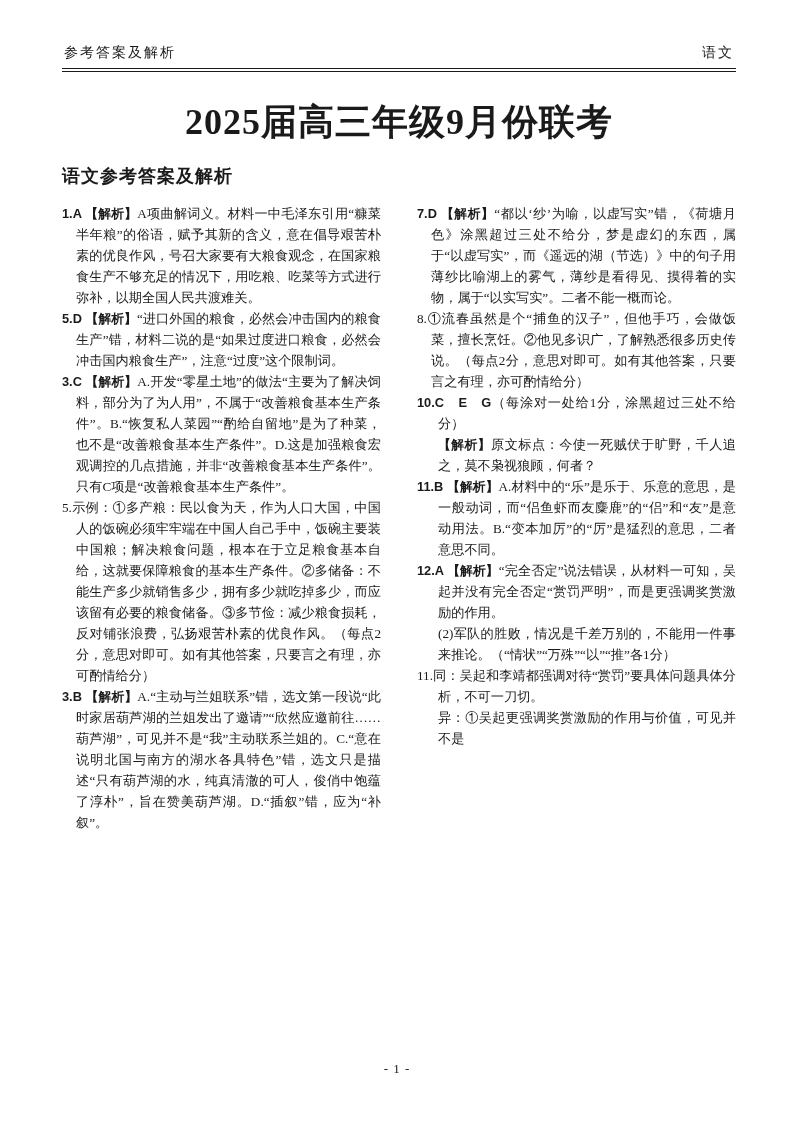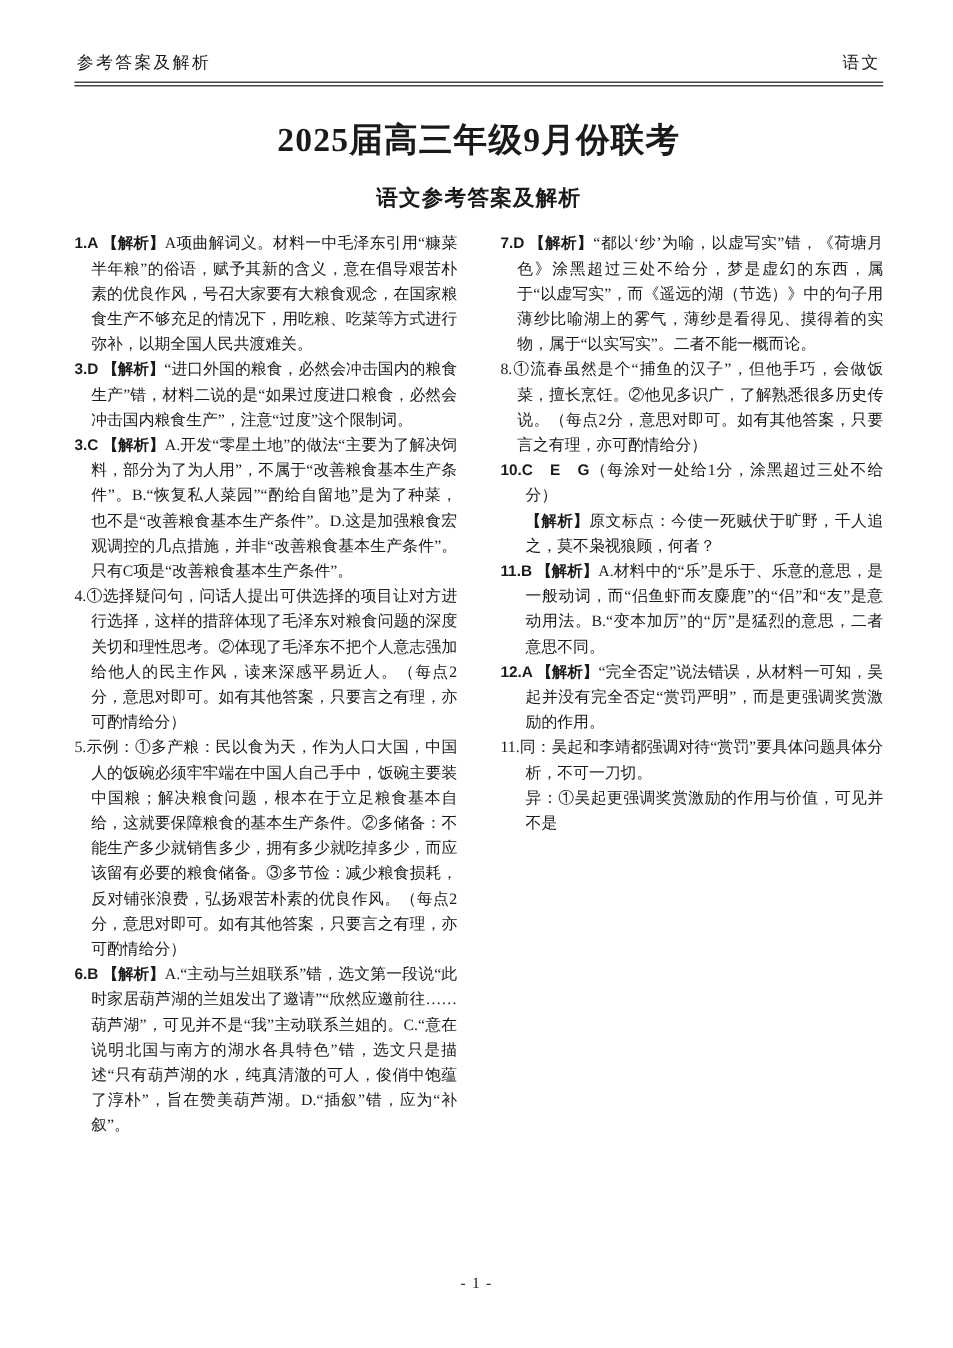--- a/index.html
+++ b/index.html
@@ -25,27 +25,27 @@
     padding: 0 2px 6px 2px;
   }
   .header-rule {
     height: 4px;
     border-top: 1.6px solid #1a1a1a;
     border-bottom: 1px solid #1a1a1a;
   }
   h1.title {
     margin: 26px 0 0 0;
     text-align: center;
-    font-size: 28px;
+    font-size: 36px;
     font-weight: 700;
     letter-spacing: 1px;
   }
   h2.subtitle {
     margin: 17px 0 0 0;
-    text-align: center;
+    text-align: left;
     font-size: 18px;
     font-weight: 700;
     letter-spacing: 1px;
   }
   .columns {
     display: flex;
     gap: 36px;
     margin-top: 15px;
     justify-content: center;
   }
@@ -88,53 +88,51 @@
 
   <h1 class="title">2025届高三年级9月份联考</h1>
   <h2 class="subtitle">语文参考答案及解析</h2>
 
   <div class="columns">
     <section class="col" id="col-left">
         <div class="answer-item">
           <p class="para st-h1"><span class="bold">1.A </span><span class="bold">【解析】</span><span>A项曲解词义。材料一中毛泽东引用“糠菜半年粮”的俗语，赋予其新的含义，意在倡导艰苦朴素的优良作风，号召大家要有大粮食观念，在国家粮食生产不够充足的情况下，用吃粮、吃菜等方式进行弥补，以期全国人民共渡难关。</span></p>
         </div>
         <div class="answer-item">
-          <p class="para st-h1"><span class="bold">3.D </span><span class="bold">【解析】</span><span>“进口外国的粮食，必然会冲击国内的粮食生产”错，材料二说的是“如果过度进口粮食，必然会冲击国内粮食生产”，注意“过度”这个限制词。</span></p>
+          <p class="para st-h1"><span class="bold">5.D </span><span class="bold">【解析】</span><span>“进口外国的粮食，必然会冲击国内的粮食生产”错，材料二说的是“如果过度进口粮食，必然会冲击国内粮食生产”，注意“过度”这个限制词。</span></p>
         </div>
         <div class="answer-item">
           <p class="para st-h1"><span class="bold">3.C </span><span class="bold">【解析】</span><span>A.开发“零星土地”的做法“主要为了解决饲料，部分为了为人用”，不属于“改善粮食基本生产条件”。B.“恢复私人菜园”“酌给自留地”是为了种菜，也不是“改善粮食基本生产条件”。D.这是加强粮食宏观调控的几点措施，并非“改善粮食基本生产条件”。只有C项是“改善粮食基本生产条件”。</span></p>
         </div>
         <div class="answer-item">
-          <p class="para st-h1"><span>4.</span><span>①选择疑问句，问话人提出可供选择的项目让对方进行选择，这样的措辞体现了毛泽东对粮食问题的深度关切和理性思考。②体现了毛泽东不把个人意志强加给他人的民主作风，读来深感平易近人。（每点2分，意思对即可。如有其他答案，只要言之有理，亦可酌情给分）</span></p>
-        </div>
-        <div class="answer-item">
           <p class="para st-h1"><span>5.</span><span>示例：①多产粮：民以食为天，作为人口大国，中国人的饭碗必须牢牢端在中国人自己手中，饭碗主要装中国粮；解决粮食问题，根本在于立足粮食基本自给，这就要保障粮食的基本生产条件。②多储备：不能生产多少就销售多少，拥有多少就吃掉多少，而应该留有必要的粮食储备。③多节俭：减少粮食损耗，反对铺张浪费，弘扬艰苦朴素的优良作风。（每点2分，意思对即可。如有其他答案，只要言之有理，亦可酌情给分）</span></p>
         </div>
         <div class="answer-item">
-          <p class="para st-h1"><span class="bold">6.B </span><span class="bold">【解析】</span><span>A.“主动与兰姐联系”错，选文第一段说“此时家居葫芦湖的兰姐发出了邀请”“欣然应邀前往……葫芦湖”，可见并不是“我”主动联系兰姐的。C.“意在说明北国与南方的湖水各具特色”错，选文只是描述“只有葫芦湖的水，纯真清澈的可人，俊俏中饱蕴了淳朴”，旨在赞美葫芦湖。D.“插叙”错，应为“补叙”。</span></p>
+          <p class="para st-h1"><span class="bold">3.B </span><span class="bold">【解析】</span><span>A.“主动与兰姐联系”错，选文第一段说“此时家居葫芦湖的兰姐发出了邀请”“欣然应邀前往……葫芦湖”，可见并不是“我”主动联系兰姐的。C.“意在说明北国与南方的湖水各具特色”错，选文只是描述“只有葫芦湖的水，纯真清澈的可人，俊俏中饱蕴了淳朴”，旨在赞美葫芦湖。D.“插叙”错，应为“补叙”。</span></p>
         </div>
       </section>
     <section class="col" id="col-right">
         <div class="answer-item">
           <p class="para st-h1"><span class="bold">7.D </span><span class="bold">【解析】</span><span>“都以‘纱’为喻，以虚写实”错，《荷塘月色》涂黑超过三处不给分，梦是虚幻的东西，属于“以虚写实”，而《遥远的湖（节选）》中的句子用薄纱比喻湖上的雾气，薄纱是看得见、摸得着的实物，属于“以实写实”。二者不能一概而论。</span></p>
         </div>
         <div class="answer-item">
           <p class="para st-h1"><span>8.</span><span>①流春虽然是个“捕鱼的汉子”，但他手巧，会做饭菜，擅长烹饪。②他见多识广，了解熟悉很多历史传说。（每点2分，意思对即可。如有其他答案，只要言之有理，亦可酌情给分）</span></p>
         </div>
         <div class="answer-item">
           <p class="para st-h2"><span class="bold">10.C　E　G</span><span>（每涂对一处给1分，涂黑超过三处不给分）</span></p>
           <p class="para st-s2"><span class="bold">【解析】</span><span>原文标点：今使一死贼伏于旷野，千人追之，莫不枭视狼顾，何者？</span></p>
         </div>
         <div class="answer-item">
           <p class="para st-h2"><span class="bold">11.B </span><span class="bold">【解析】</span><span>A.材料中的“乐”是乐于、乐意的意思，是一般动词，而“侣鱼虾而友麋鹿”的“侣”和“友”是意动用法。B.“变本加厉”的“厉”是猛烈的意思，二者意思不同。</span></p>
         </div>
         <div class="answer-item">
           <p class="para st-h2"><span class="bold">12.A </span><span class="bold">【解析】</span><span>“完全否定”说法错误，从材料一可知，吴起并没有完全否定“赏罚严明”，而是更强调奖赏激励的作用。</span></p>
         </div>
         <div class="answer-item">
+          <p class="para st-s2"><span>(2)军队的胜败，情况是千差万别的，不能用一件事来推论。（“情状”“万殊”“以”“推”各1分）</span></p>
         </div>
         <div class="answer-item">
           <p class="para st-h2"><span>11.</span><span>同：吴起和李靖都强调对待“赏罚”要具体问题具体分析，不可一刀切。</span></p>
           <p class="para st-s2"><span>异：①吴起更强调奖赏激励的作用与价值，可见并不是</span></p>
         </div>
       </section>
   </div>
 
   <div class="footer">
     <span>- 1 -</span>

